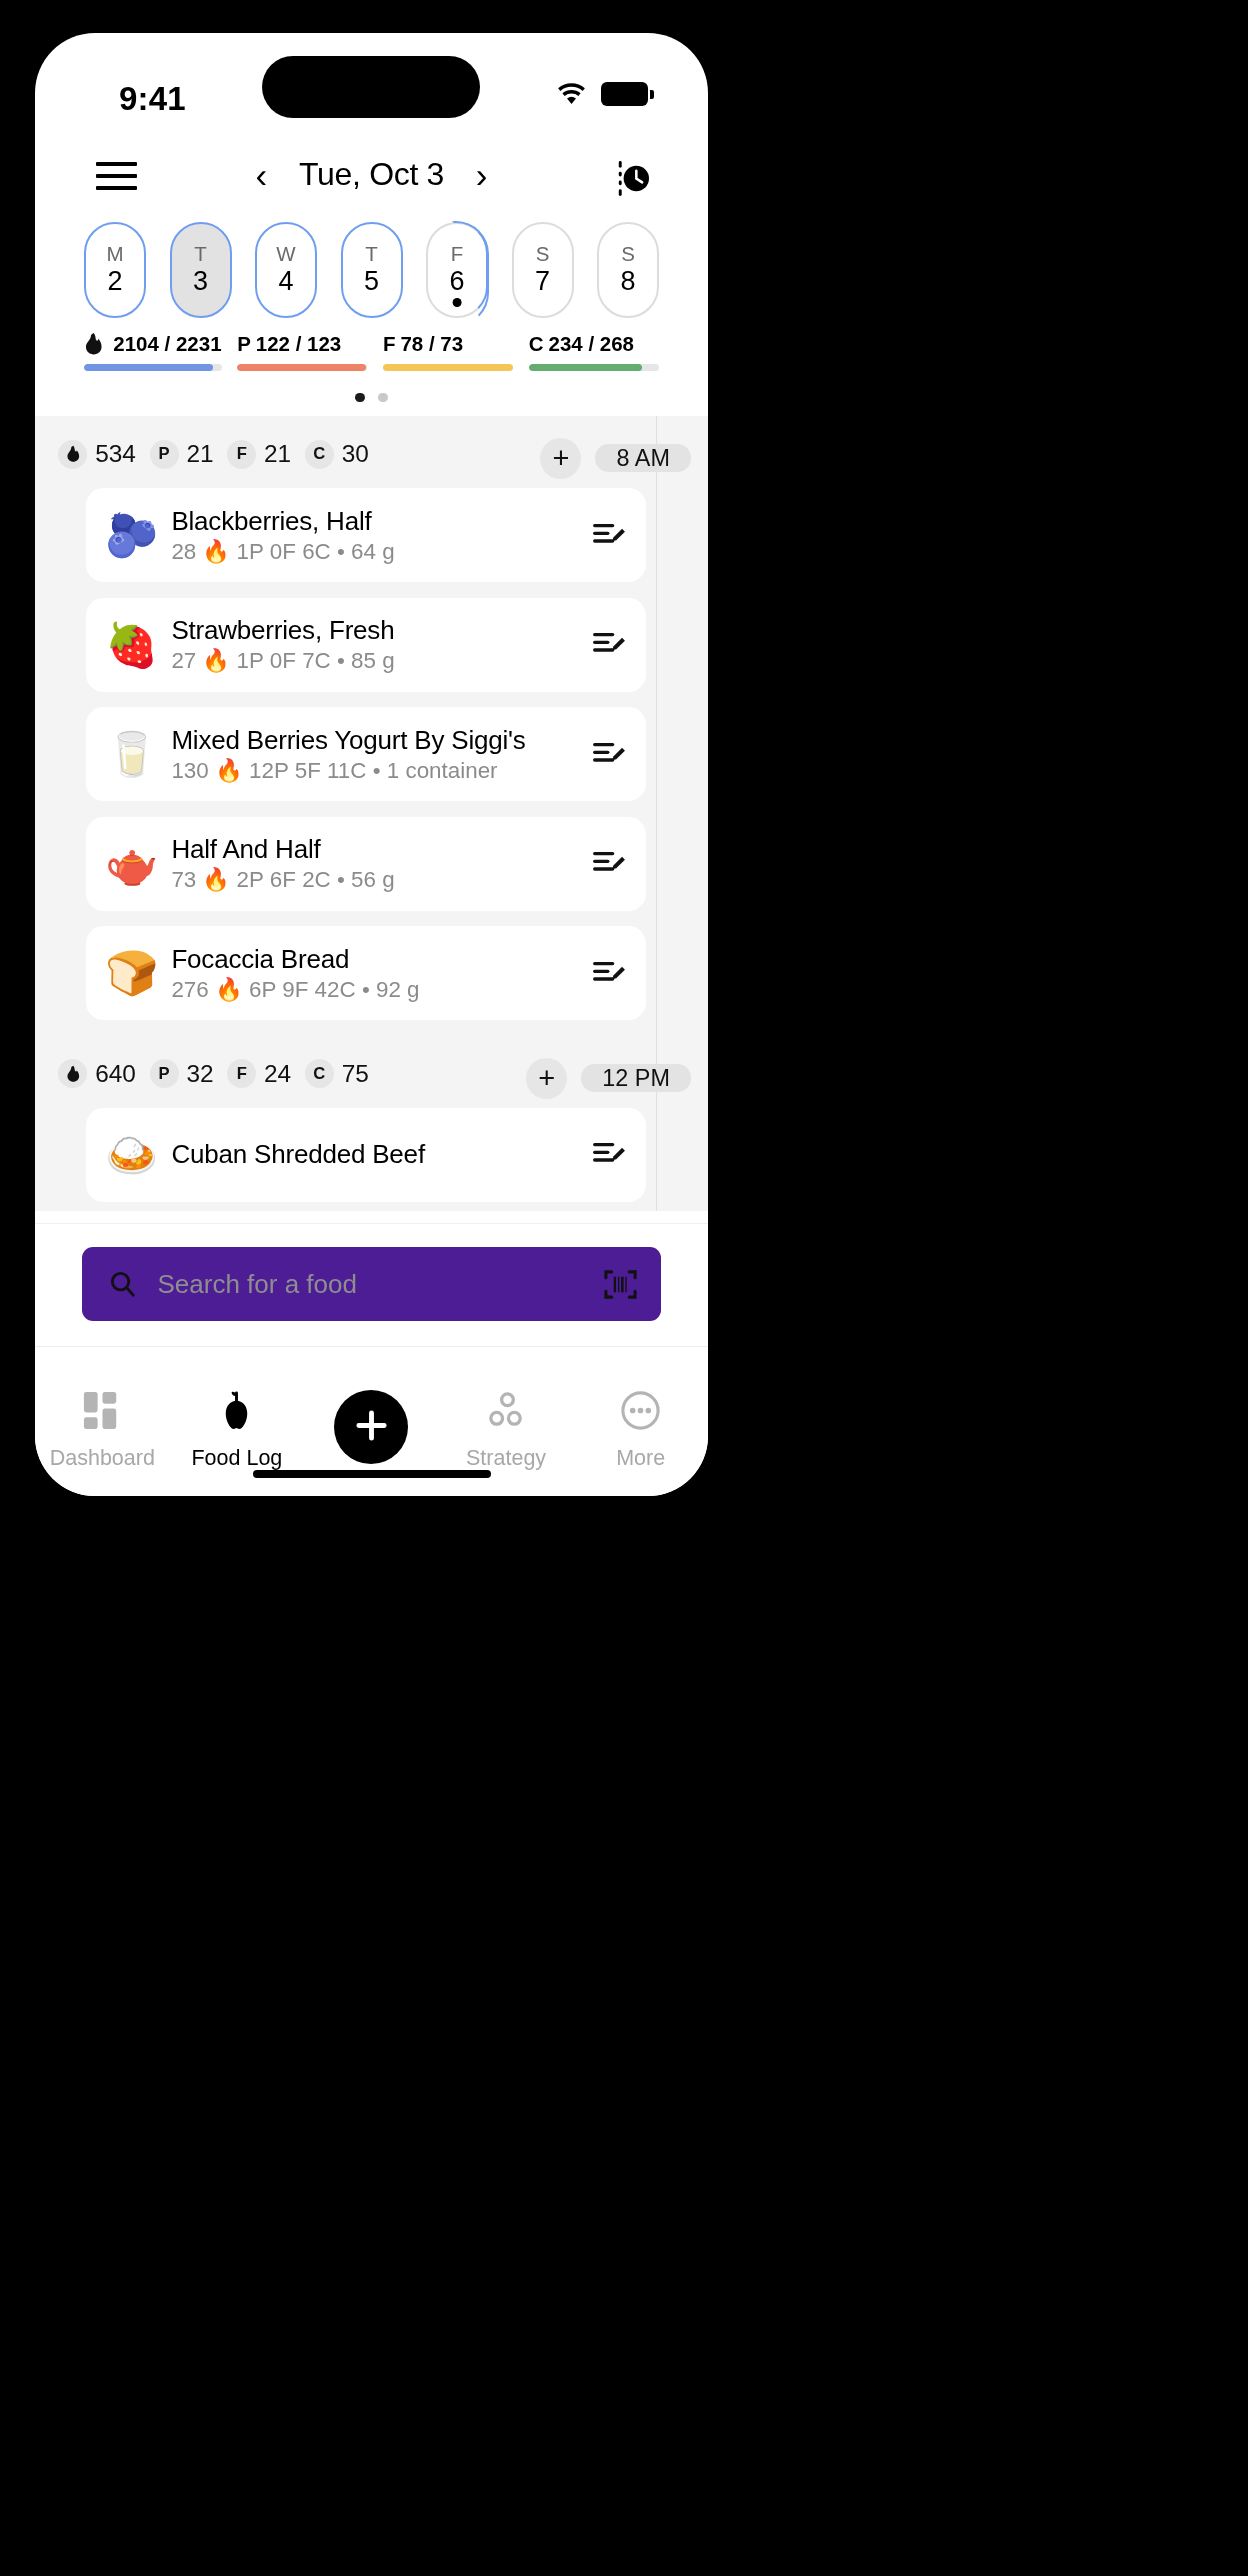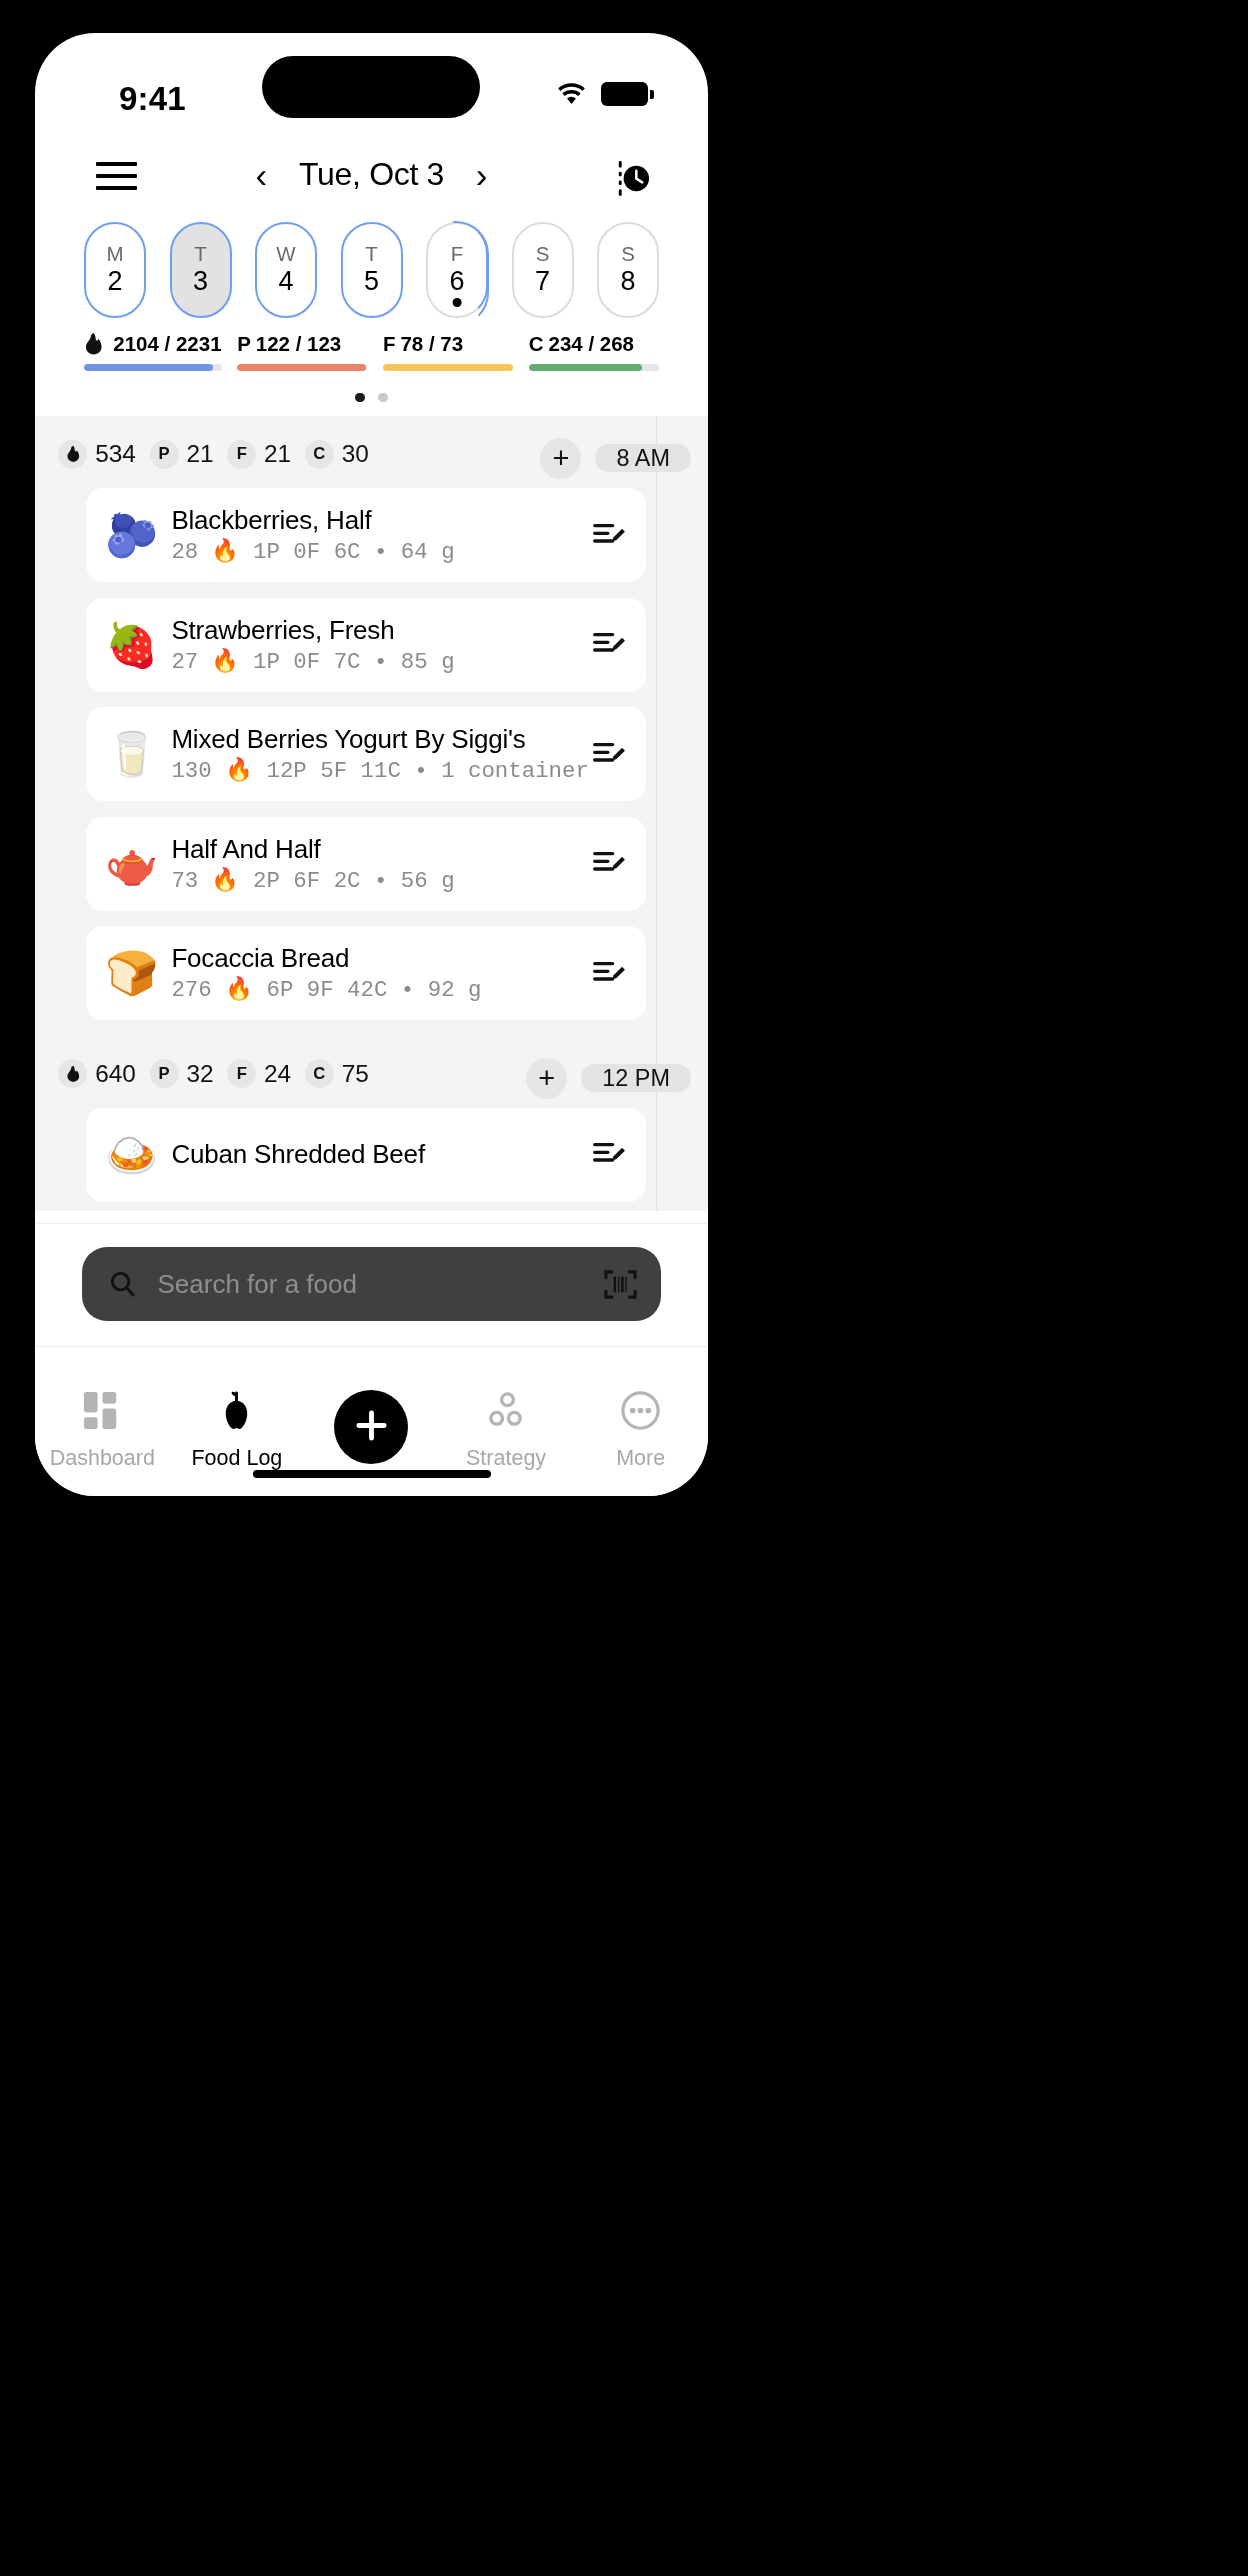--- a/index.html
+++ b/index.html
@@ -170,32 +170,32 @@
     margin: 0 62px 15.6px 51px;
     background: #fff; border-radius: 17.6px;
     height: 94px;
     display: flex; align-items: center;
     padding: 0 21.5px 0 15.6px;
   }
   .food-emoji { width: 62px; font-size: 43px; text-align: center; flex: none; }
   .food-text { flex: 1; padding-left: 7.8px; }
   .food-name { font-size: 26px; color: #000; font-weight: 400; letter-spacing: -0.2px;
                white-space: nowrap; overflow: hidden; }
-  .food-macros { font-size: 22.4px; color: #8b8b8b; margin-top: 1px; white-space: nowrap; font-family: Liberation Mono, monospace; }
+  .food-macros { font-size: 22.4px; color: #8b8b8b; margin-top: 1px; white-space: nowrap; }
   .edit-ic { width: 33px; height: 29px; flex: none; }
 
   
   #search-overlay {
     position: absolute; left: 0; right: 0; bottom: 150px;
     background: #fff;
     padding: 23.4px 47px 25px 47px;
     border-top: 1px solid #efefef;
   }
   #searchbar {
-    height: 74px; border-radius: 25px; background: #404040;
+    height: 74px; border-radius: 11px; background: #4c1d95;
     display: flex; align-items: center; padding: 0 23.4px 0 25px; gap: 19.5px;
   }
   #search-placeholder { flex: 1; font-size: 26px; color: #8e8e8e; }
 
   
   #tabbar {
     position: absolute; left: 0; right: 0; bottom: 0;
     height: 150px; background: #fff;
     border-top: 1px solid #ededed;
     display: flex; align-items: center; justify-content: space-around;

